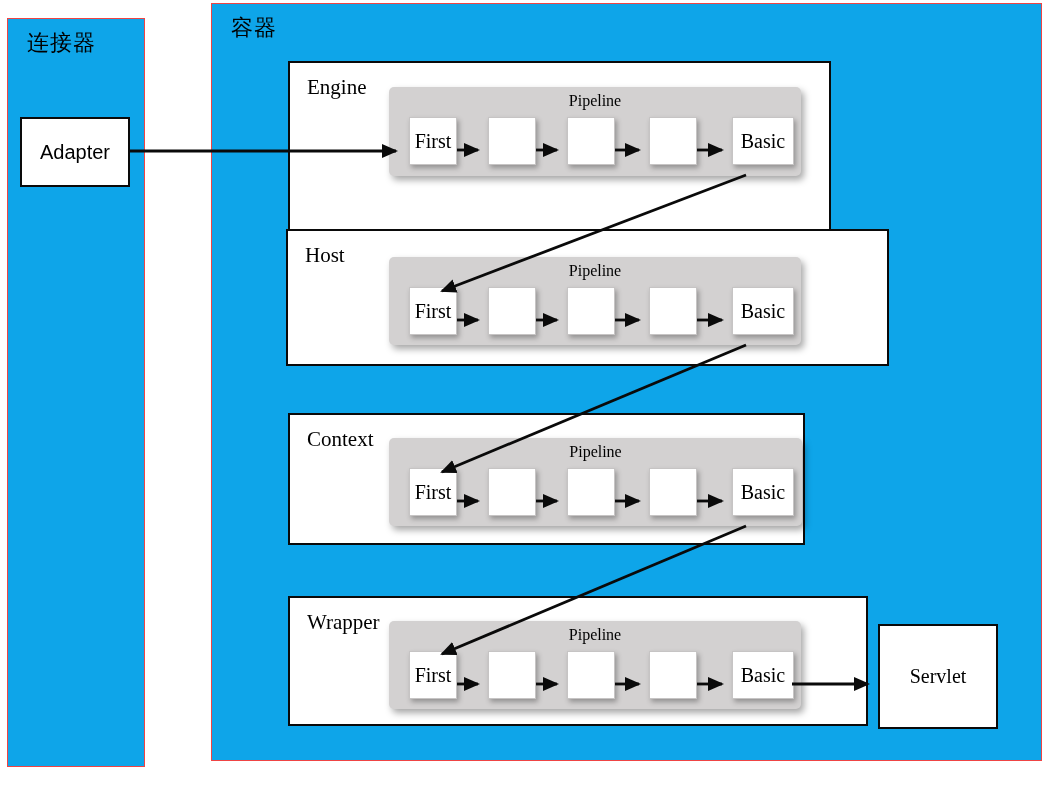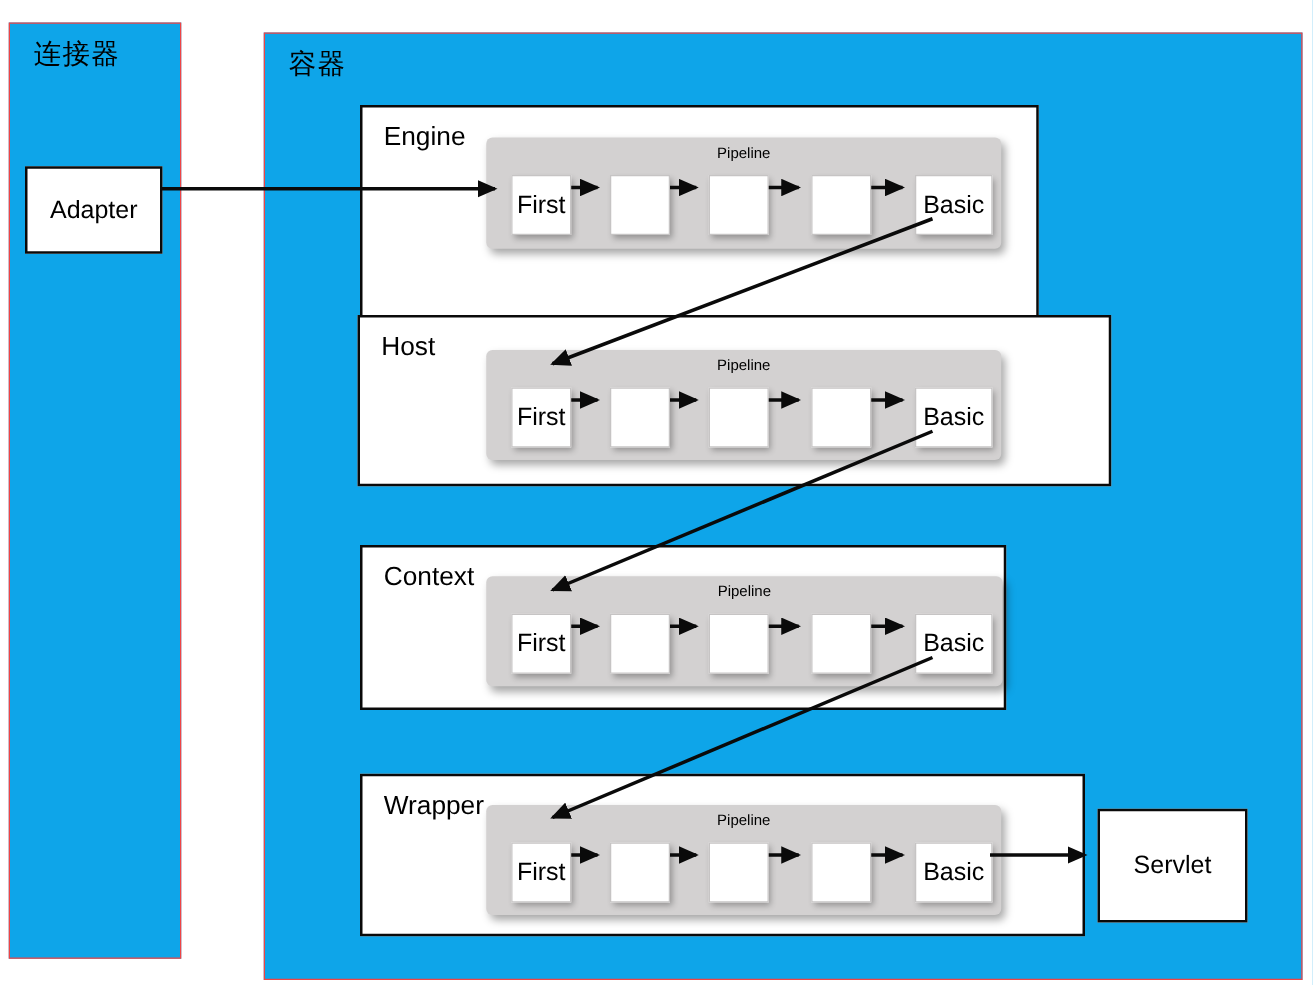--- a/index.html
+++ b/index.html
@@ -17,35 +17,35 @@
   .cn-label { position:absolute; left:19px; top:9px; font-size:22px; letter-spacing:1px; }
   .row-label { position:absolute; left:17px; top:12px; font-size:21px; }
   .smallbox {
     position:absolute; border:2.5px solid #0a0a0a; background:#ffffff;
     display:flex; align-items:center; justify-content:center; font-size:20px;
   }
   .pipeline {
     position:absolute; background:#d3d1d1; border-radius:5px;
     box-shadow:3px 4px 7px rgba(0,0,0,0.35);
   }
-  .pipe-label { position:absolute; left:0; top:5px; width:100%; text-align:center; font-size:12px; }
+  .pipe-label { position:absolute; left:0; top:5px; width:100%; text-align:center; font-size:16px; }
   .valve {
     position:absolute; top:30px; width:48px; height:48px;
     background:#ffffff; border:1px solid #c6c4c4;
     box-shadow:2px 3px 5px rgba(0,0,0,0.30);
     display:flex; align-items:center; justify-content:center; font-size:20px;
   }
   .v1 { left:20px; } .v2 { left:99px; } .v3 { left:178px; } .v4 { left:260px; }
   .v5 { left:343px; width:62px; }
 
   
   #connector-box { left:7px;  top:18px; width:138px; height:749px; }
-  #container-box { left:211px; top:26px; width:831px; height:758px; }
-  #adapter-box   { left:12px; top:98px; width:110px; height:70px;margin-top:16px; }
-  #servlet-box   { left:666px; top:620px; width:120px; height:91px; }
+  #container-box { left:211px; top:3px; width:831px; height:758px;font-family:Liberation Serif, serif; }
+  #adapter-box   { left:12px; top:98px; width:110px; height:70px; }
+  #servlet-box   { left:666px; top:620px; width:120px; height:105px; }
 
   #engine-box  { left:76px; top:57px;  width:543px; height:184px; }
   #host-box    { left:74px; top:225px; width:603px; height:137px; }
   #context-box { left:76px; top:409px; width:517px; height:132px; }
   #wrapper-box { left:76px; top:592px; width:580px; height:130px; }
 
   #engine-pipeline  { left:99px;  top:24px; width:412px; height:89px; }
   #host-pipeline    { left:101px; top:26px; width:412px; height:88px; }
   #context-pipeline { left:99px;  top:23px; width:413px; height:88px; }
   #wrapper-pipeline { left:99px;  top:23px; width:412px; height:88px; }

